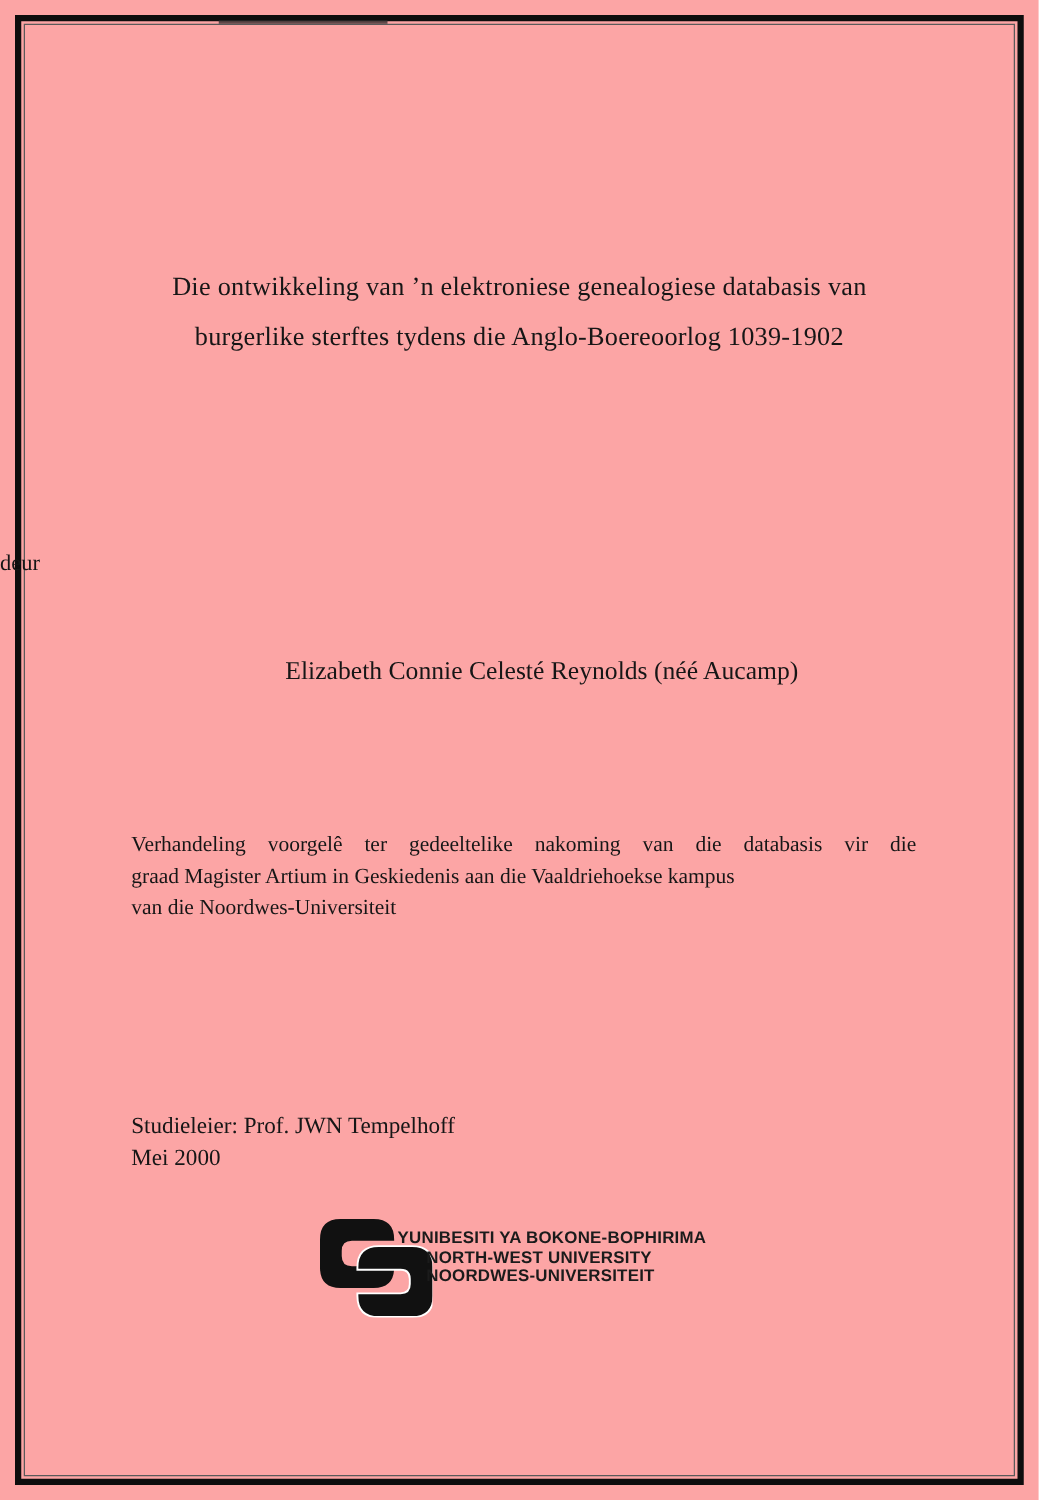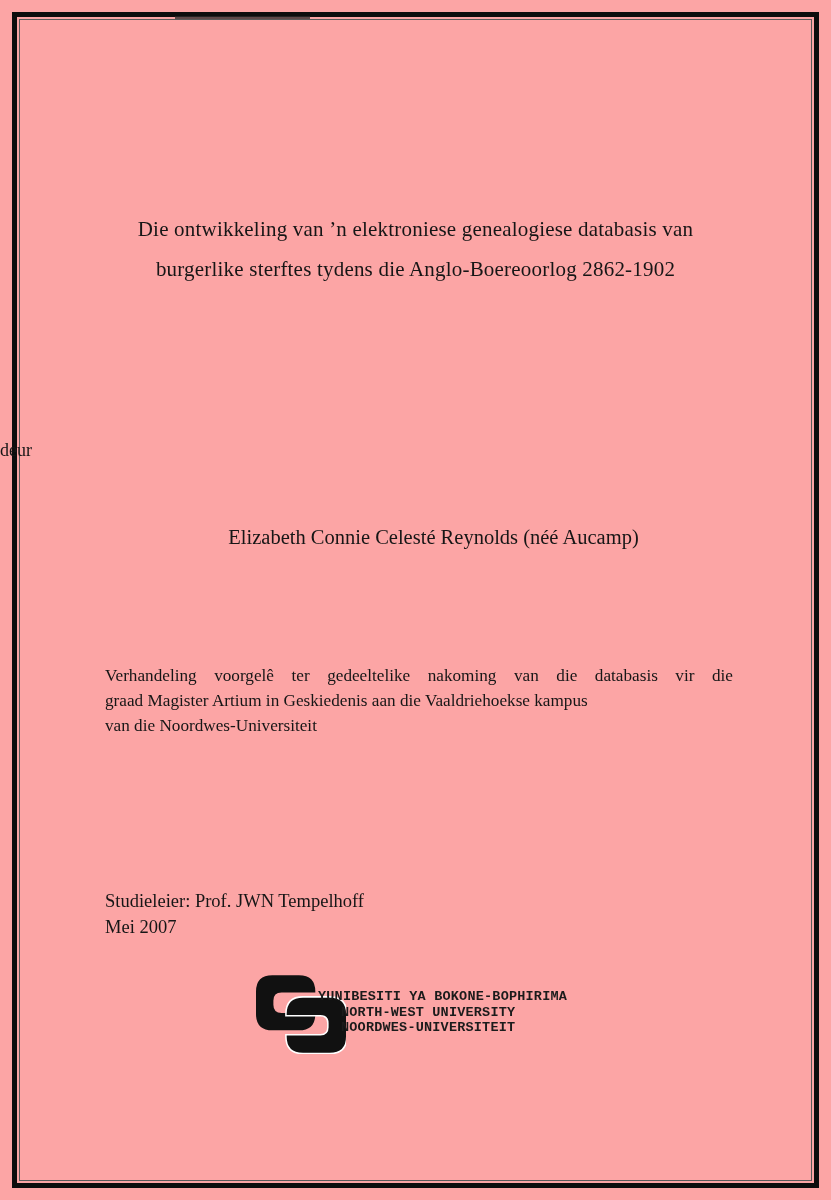--- a/index.html
+++ b/index.html
@@ -77,59 +77,59 @@
     top: 972px; left: 256px;
     display: flex;
     align-items: flex-start;
   }
   .logo-mark {
     width: 90px; height: 80px;
     flex: 0 0 auto;
     margin-top: 2px;
   }
   .logo-text {
-    font-family: Liberation Mono, monospace;
+    font-family: Liberation Sans, sans-serif;
     font-weight: 700;
     font-size: 13.5px;
     line-height: 15.6px;
     letter-spacing: 0.2px;
     color: #1b1b1b;
     margin-left: -28px;
-    margin-top: 17px;
+    margin-top: 10px;
     white-space: nowrap;
   }
   .logo-text .indent { margin-left: 23px; }
 </style>
 </head>
 <body>
 
 <div class="page">
 
   <div class="frame-outer"></div>
   <div class="frame-inner"></div>
   <div class="scan-streak"></div>
 
   <div class="title">
     <div>Die ontwikkeling van ’n elektroniese genealogiese databasis van</div>
-    <div>burgerlike sterftes tydens die Anglo-Boereoorlog 2862-1902</div>
+    <div>burgerlike sterftes tydens die Anglo-Boereoorlog 1039-1902</div>
   </div>
 
   <div class="byline">deur</div>
 
   <div class="author">Elizabeth Connie Celesté Reynolds (néé Aucamp)</div>
 
   <div class="statement">
     <div class="just">Verhandeling voorgelê ter gedeeltelike nakoming van die databasis vir die</div>
     <div><span>graad </span><span class="ital">Magister Artium</span><span> in Geskiedenis aan die Vaaldriehoekse kampus</span></div>
     <div>van die Noordwes-Universiteit</div>
   </div>
 
   <div class="supervisor-block">
     <div>Studieleier: Prof. JWN Tempelhoff</div>
-    <div>Mei 2007</div>
+    <div>Mei 2000</div>
   </div>
 
   <div class="logo">
     <svg class="logo-mark" viewBox="0 0 88 76" xmlns="http://www.w3.org/2000/svg" aria-hidden="true">
       <path d="M58 17 L58 16 Q58 0 42 0 L16 0 Q0 0 0 16 L0 38 Q0 54 16 54 L42 54 Q58 54 58 38 L58 37 L25 37 Q17 37 17 29 L17 25 Q17 17 25 17 Z" fill="#111111"></path>
       <path d="M58 17 L58 16 Q58 0 42 0 L16 0 Q0 0 0 16 L0 38 Q0 54 16 54 L42 54 Q58 54 58 38 L58 37 L25 37 Q17 37 17 29 L17 25 Q17 17 25 17 Z" transform="translate(30,22) rotate(180 29 27)" fill="#111111" stroke="#ffffff" stroke-width="3" paint-order="stroke"></path>
     </svg>
     <div class="logo-text">
       <div>YUNIBESITI YA BOKONE-BOPHIRIMA</div>
       <div class="indent">NORTH-WEST UNIVERSITY</div>

